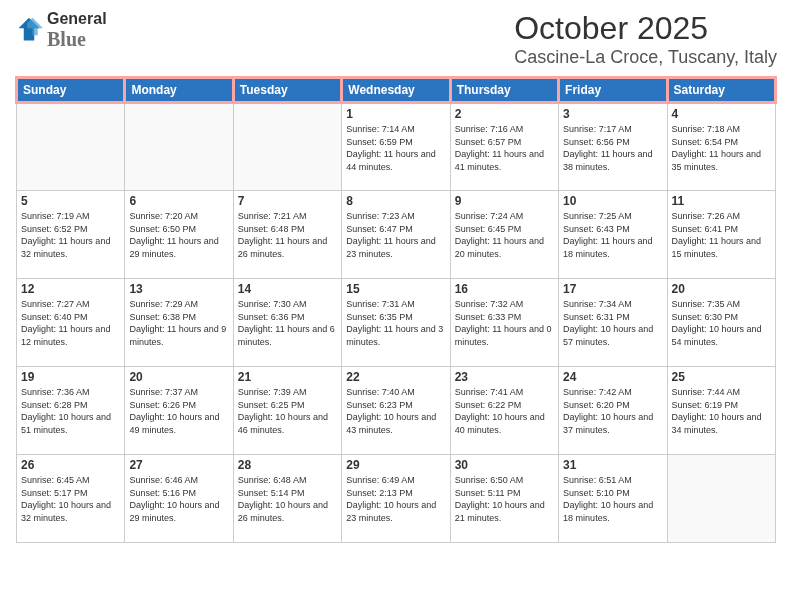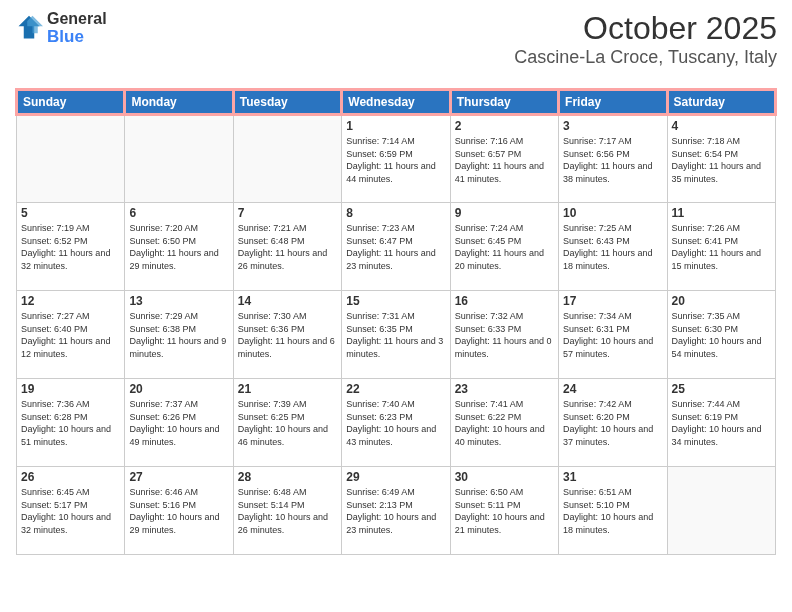--- a/index.html
+++ b/index.html
@@ -12,48 +12,48 @@
     }
     .page {
       width: 792px;
       height: 612px;
       padding: 10px 15px;
     }
     .header {
       display: flex;
       justify-content: space-between;
       align-items: flex-start;
-      margin-bottom: 20px;
+      margin-bottom: 8px;
     }
     .logo {
       display: flex;
       align-items: center;
       gap: 4px;
     }
     .logo-text {
       display: flex;
       flex-direction: column;
       line-height: 1.1;
     }
     .logo-general {
       font-size: 16px;
       font-weight: bold;
       color: #333;
     }
     .logo-blue {
-      font-size: 17px;
+      font-size: 20px;
       font-weight: bold;
-      color: #3b82f6;
+      color: #737373;
+      font-family: Liberation Serif, serif;
     }
     .logo-icon {
       width: 28px;
       height: 28px;
     }
     .title-block {
-      text-align: right;
     }
     .month-title {
       font-size: 32px;
       font-weight: 300;
       color: #333;
     }
     .location {
       font-size: 18px;
       color: #555;
     }

